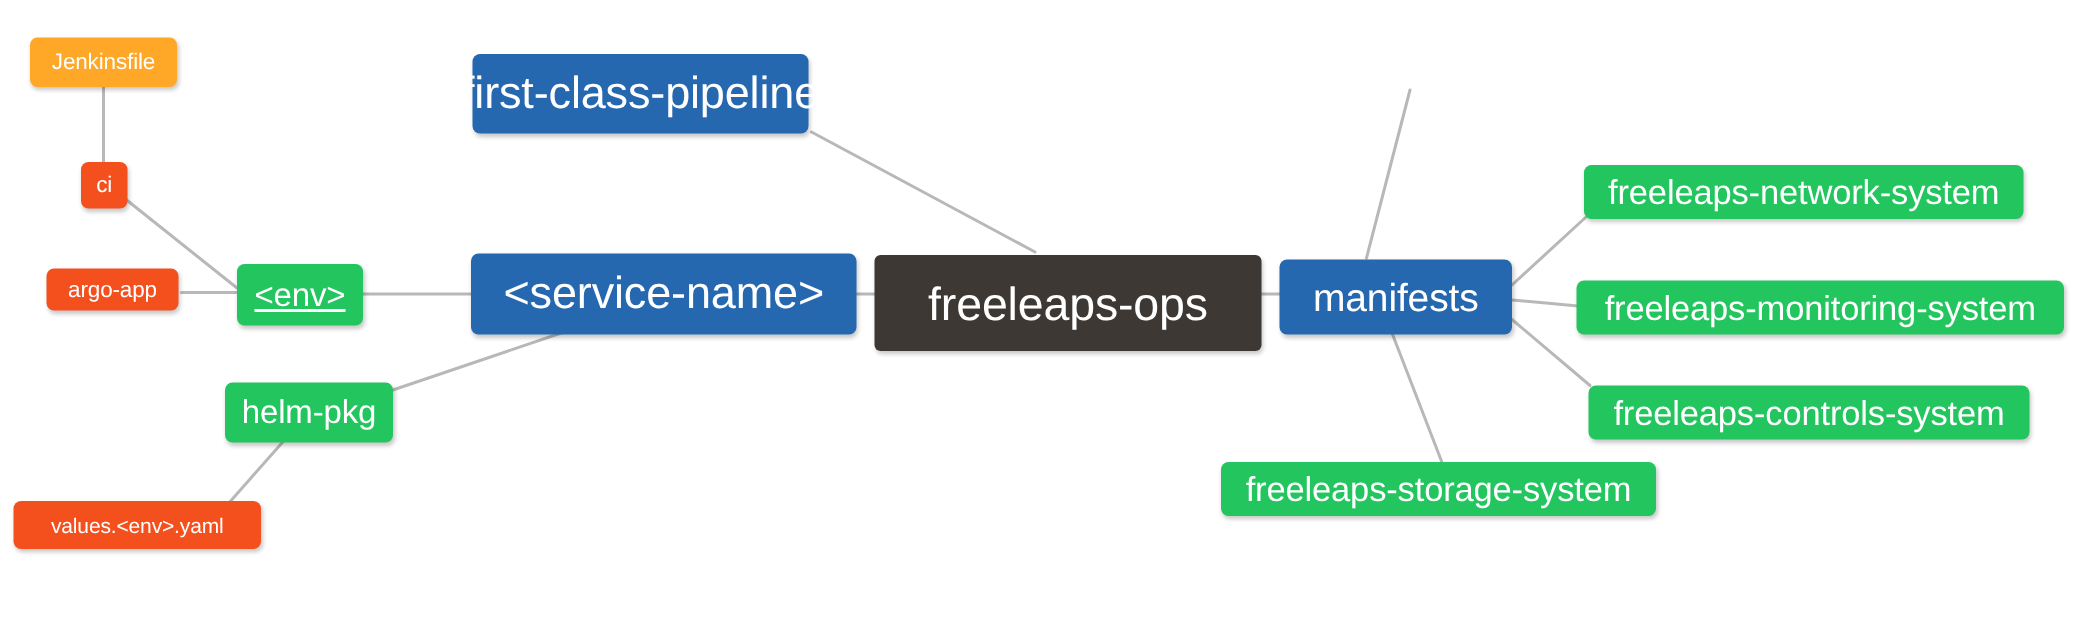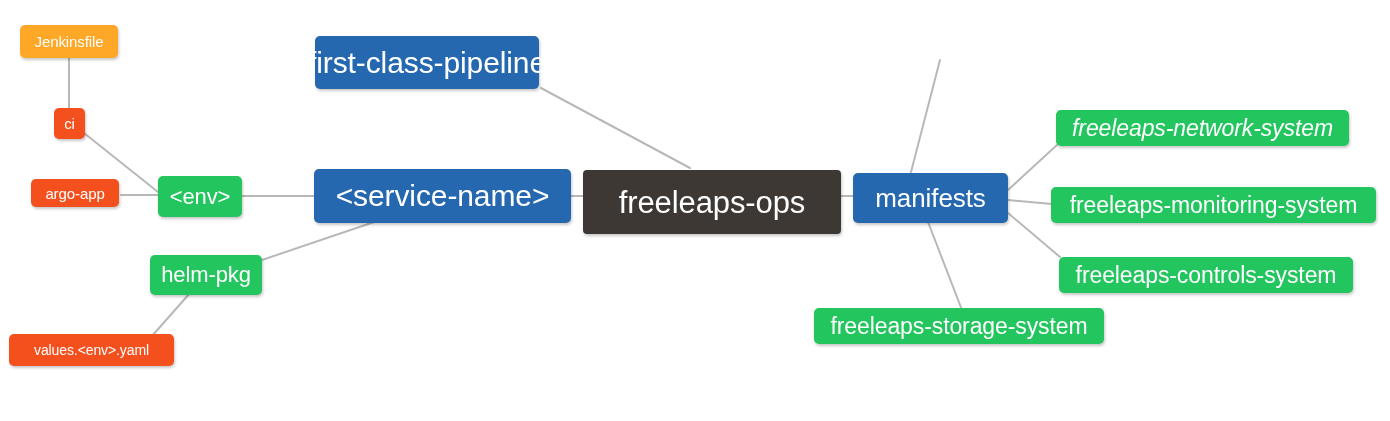--- a/index.html
+++ b/index.html
@@ -120,21 +120,21 @@
   </div>
 
   <div class="node node-red" style="left:31px; top:179px; width:88px; height:28px;">
     <span>argo-app</span>
   </div>
 
   <div class="node node-red-sm" style="left:9px; top:334px; width:165px; height:32px;justify-content:center;">
     <span>values.&lt;env&gt;.yaml</span>
   </div>
 
-  <div class="node node-green" style="left:158px; top:176px; width:84px; height:41px;">
+  <div class="node node-green" style="left:158px; top:176px; width:84px; height:41px;text-decoration:underline;">
     <span>&lt;env&gt;</span>
   </div>
 
   <div class="node node-green" style="left:150px; top:255px; width:112px; height:40px;">
     <span>helm-pkg</span>
   </div>
 
   <div class="node node-blue" style="left:315px; top:36px; width:224px; height:53px;">
     <span>first-class-pipeline</span>
   </div>
@@ -145,21 +145,21 @@
 
   <div class="node node-root" style="left:583px; top:170px; width:258px; height:64px;">
     <span>freeleaps-ops</span>
   </div>
 
   <div class="node node-blue-sm" style="left:853px; top:173px; width:155px; height:50px;">
     <span>manifests</span>
   </div>
 
 
-  <div class="node node-green-md" style="left:1056px; top:110px; width:293px; height:36px;font-style:italic;">
+  <div class="node node-green-md" style="left:1056px; top:110px; width:293px; height:36px;">
     <span>freeleaps-network-system</span>
   </div>
 
   <div class="node node-green-md" style="left:1051px; top:187px; width:325px; height:36px;">
     <span>freeleaps-monitoring-system</span>
   </div>
 
   <div class="node node-green-md" style="left:1059px; top:257px; width:294px; height:36px;">
     <span>freeleaps-controls-system</span>
   </div>

